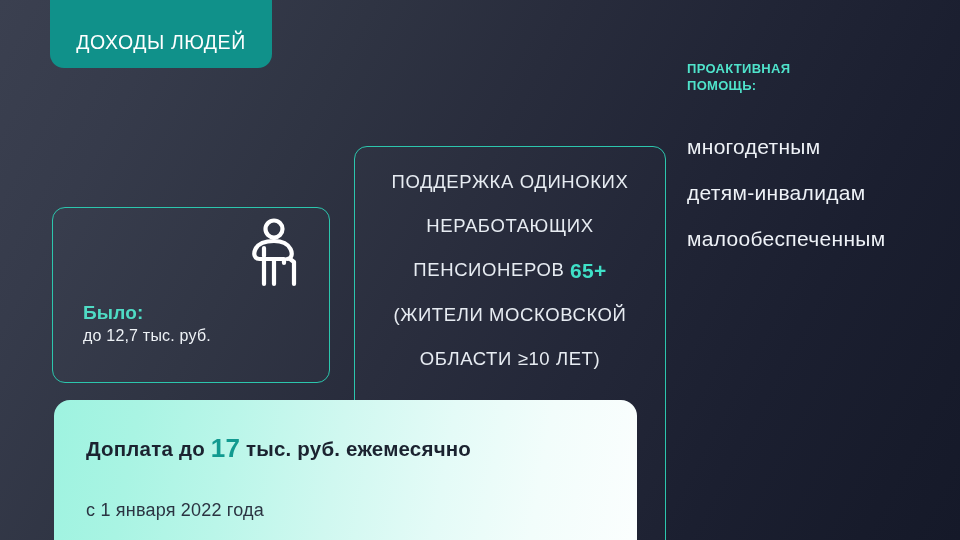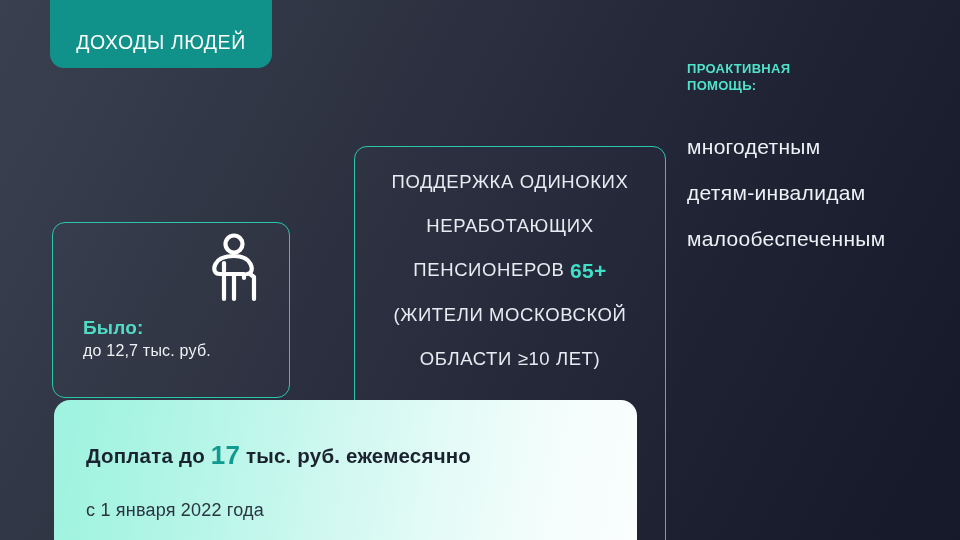--- a/index.html
+++ b/index.html
@@ -59,22 +59,22 @@
   
   .card-outline {
     position: absolute;
     border: 1.4px solid #2cc6ad;
     border-radius: 13px;
     background: rgba(255,255,255,0.012);
   }
 
   #card-was {
     left: 52px;
-    top: 222px;
-    width: 238px;
+    top: 207px;
+    width: 278px;
     height: 176px;
   }
 
   #card-support {
     left: 354px;
     top: 146px;
     width: 312px;
     height: 412px;
   }
 
@@ -149,21 +149,21 @@
       #baf6e9 30%,
       #d0f8f0 48%,
       #e4fbf7 66%,
       #f2fdfb 82%,
       #fbfefe 100%);
     overflow: hidden;
   }
   .pay-main {
     position: absolute;
     left: 32px;
-    top: 40px;
+    top: 33px;
     color: #1b2330;
     font-size: 20.5px;
     font-weight: 700;
     letter-spacing: 0.2px;
     white-space: nowrap;
     text-align: right;
   }
   .pay-amount {
     color: #119a90;
     font-size: 26px;

